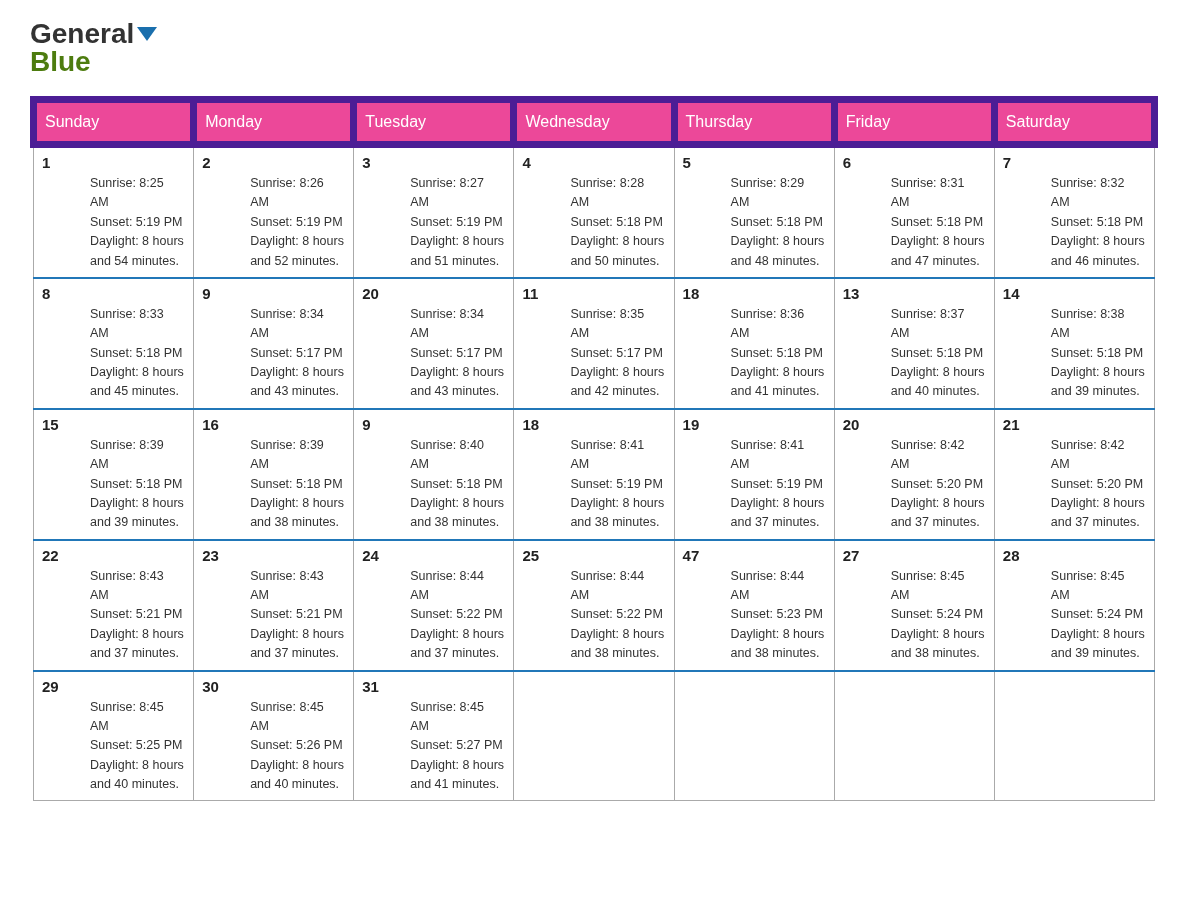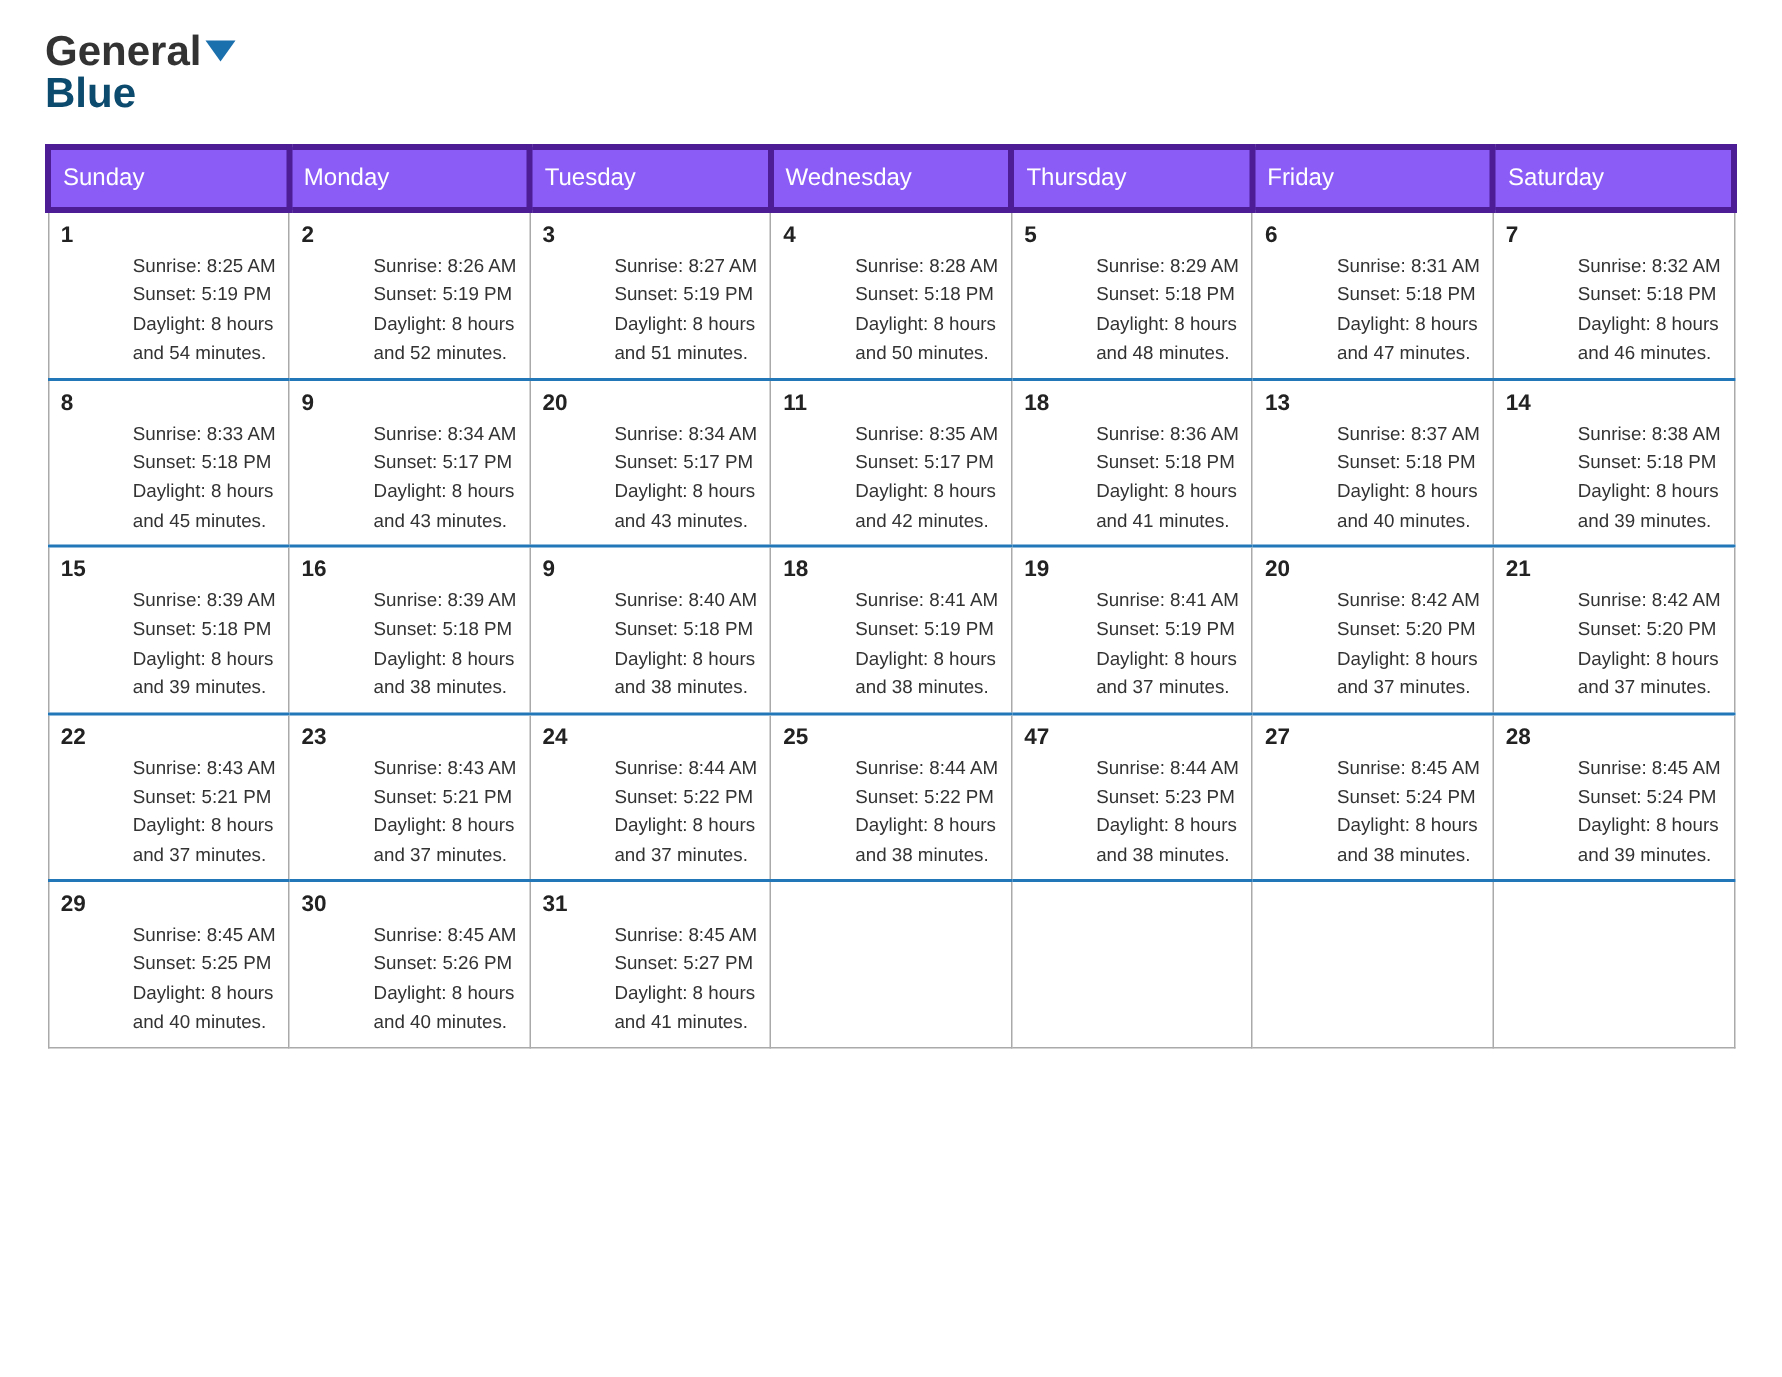--- a/index.html
+++ b/index.html
@@ -23,21 +23,21 @@
     }
     .logo-general {
       font-size: 28px;
       font-weight: bold;
       color: #333;
       line-height: 1;
     }
     .logo-blue {
       font-size: 28px;
       font-weight: bold;
-      color: #0c4a6e;
+      color: #4d7c0f;
       line-height: 1;
     }
     .logo-triangle {
       display: inline-block;
       width: 0;
       height: 0;
       border-left: 10px solid transparent;
       border-right: 10px solid transparent;
       border-top: 14px solid #1a6fad;
       margin-left: 3px;
@@ -59,27 +59,27 @@
     .location {
       font-size: 20px;
       color: #555;
       margin-top: 4px;
     }
     .calendar {
       width: 100%;
       border-collapse: collapse;
     }
     .calendar th {
-      background-color: #8b5cf6;
+      background-color: #ec4899;
       color: #fff;
       font-size: 16px;
       font-weight: normal;
       padding: 10px 8px;
       text-align: left;
-      border: 4px solid #4c1d95;
+      border: 7px solid #4c1d95;
       margin-left: 28px;
     }
     .calendar td {
       vertical-align: top;
       padding: 6px 8px;
       border: 1px solid #aaa;
       width: calc(100% / 7);
       min-height: 100px;
       font-size: 13px;
       color: #333;

